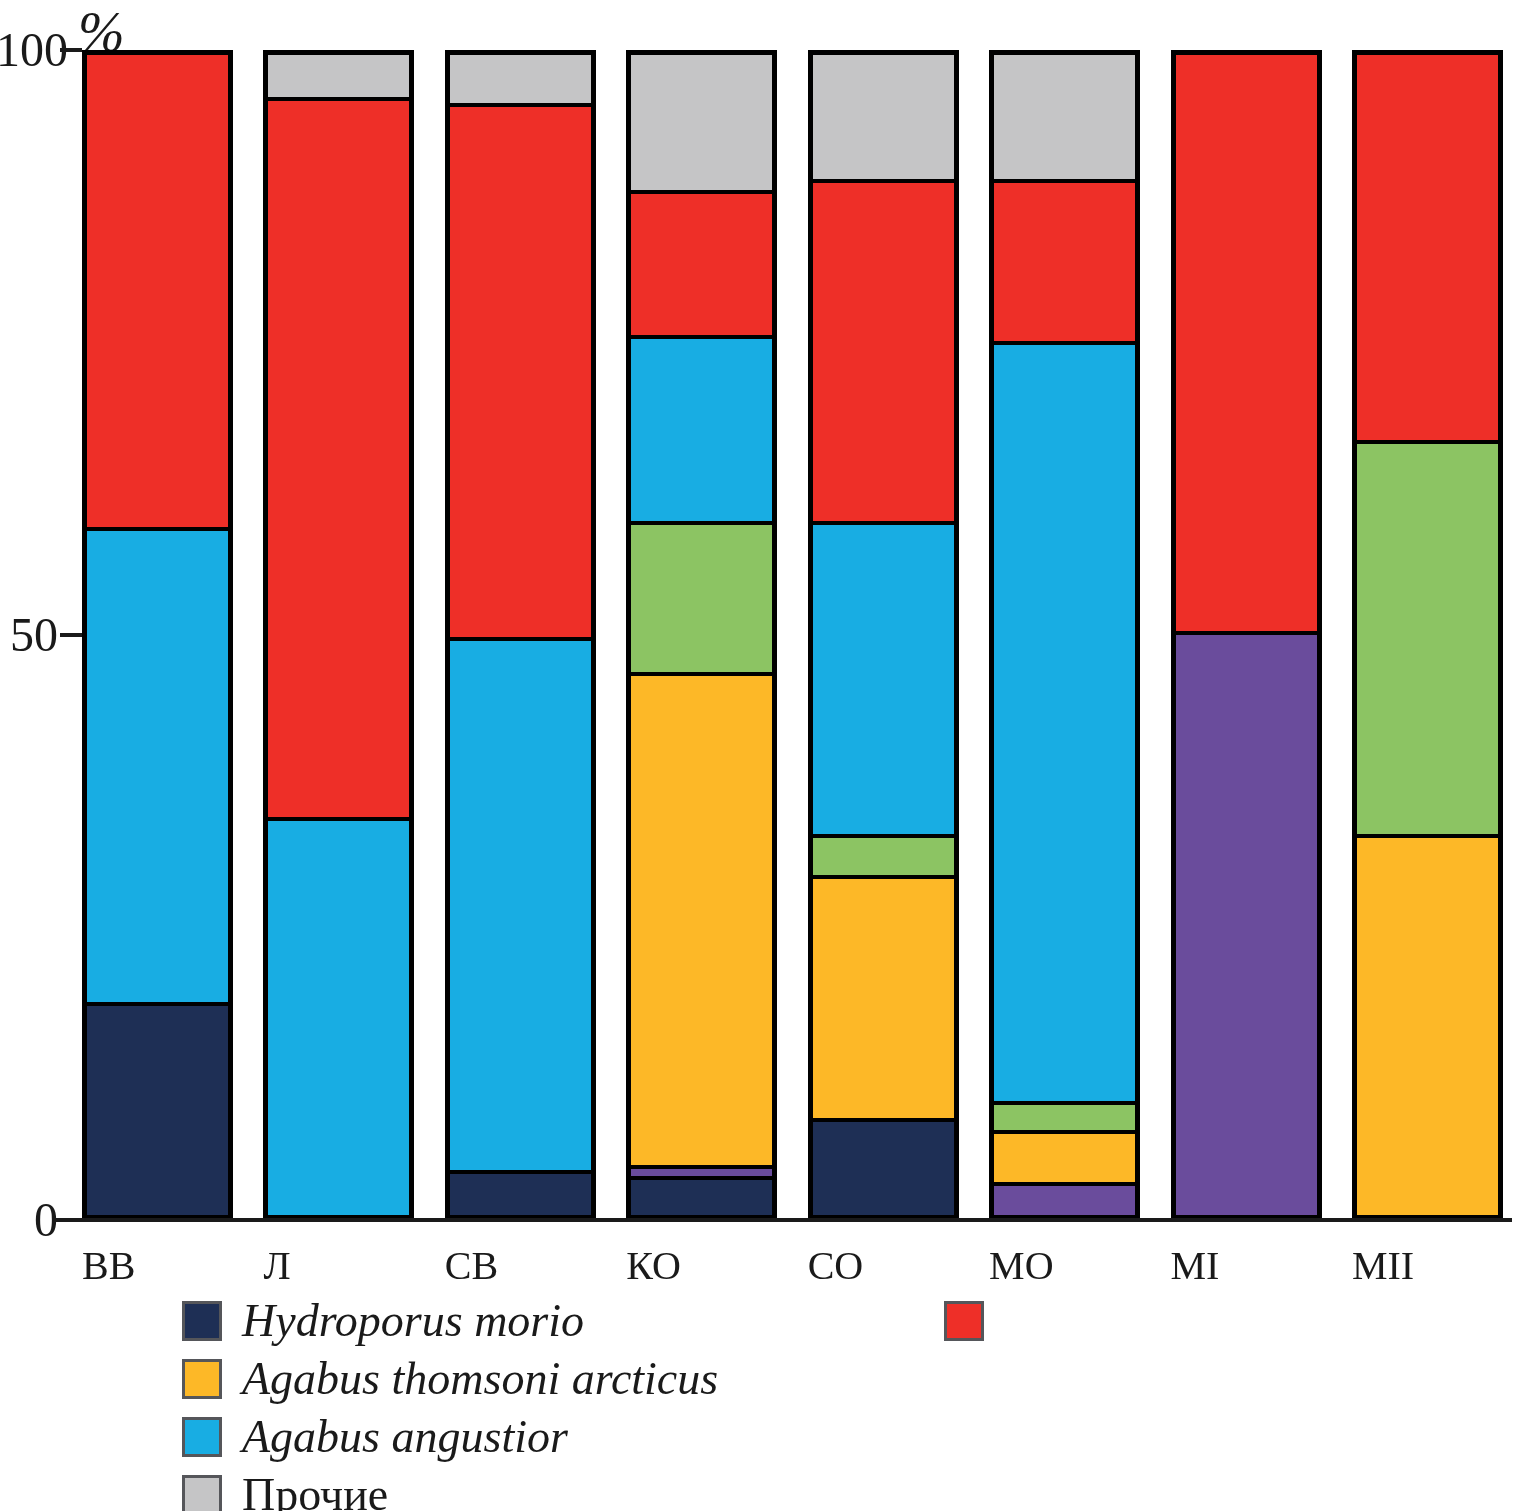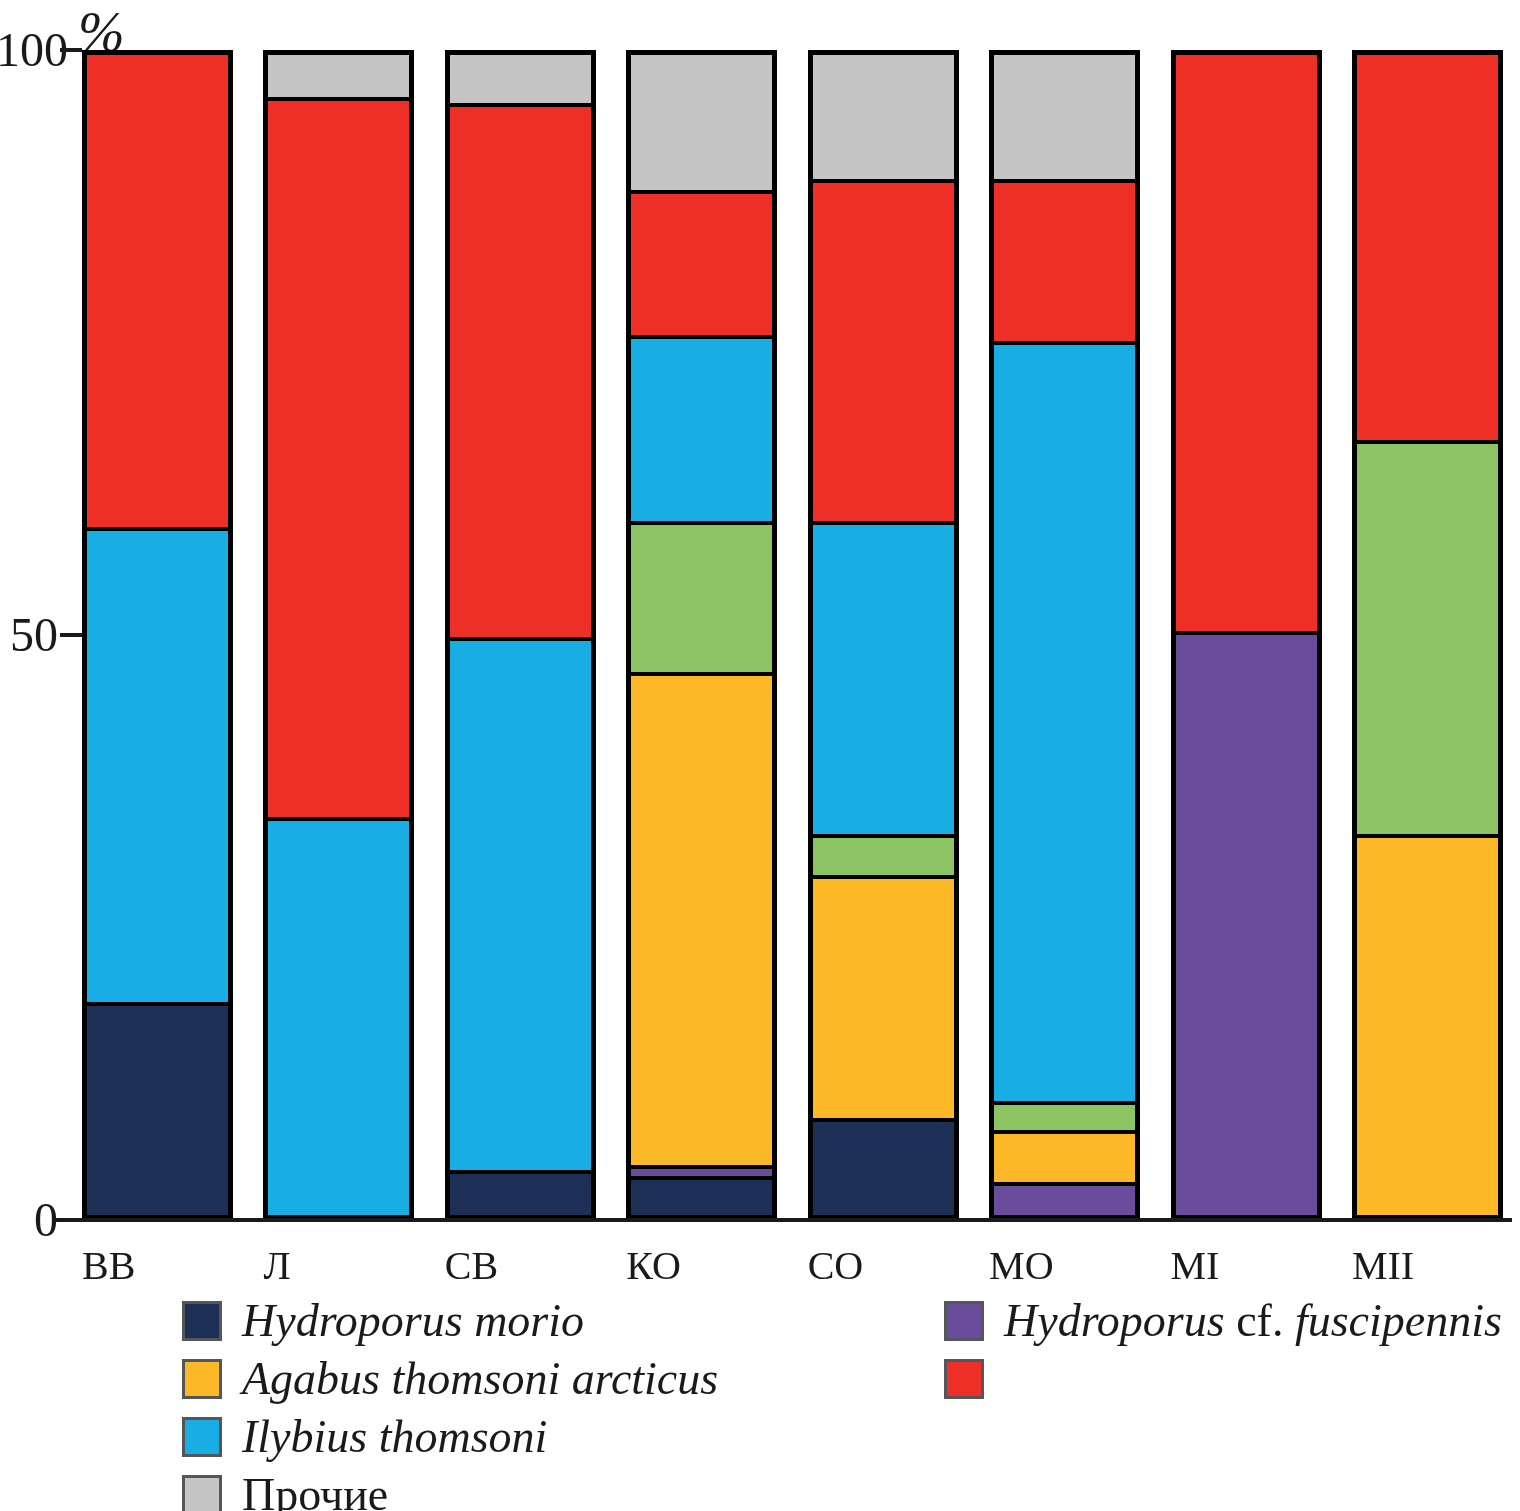--- a/index.html
+++ b/index.html
@@ -121,29 +121,25 @@
       <div class="legend-item">
         <span class="swatch" style="background: rgb(30, 47, 85);"></span>
         <span class="legend-label"><span class="it">Hydroporus morio</span></span>
       </div>
       <div class="legend-item">
         <span class="swatch" style="background: rgb(253, 184, 39);"></span>
         <span class="legend-label"><span class="it">Agabus thomsoni arcticus</span></span>
       </div>
       <div class="legend-item">
         <span class="swatch" style="background: rgb(24, 173, 227);"></span>
-        <span class="legend-label"><span class="it">Ilybius thomsoni</span></span>
+        <span class="legend-label"><span class="it">Agabus angustior</span></span>
       </div>
       <div class="legend-item">
         <span class="swatch" style="background: rgb(197, 197, 198);"></span>
         <span class="legend-label"><span>Прочие</span></span>
       </div>
     </div>
   <div id="legend-right" class="legend-col">
       <div class="legend-item">
-        <span class="swatch" style="background: rgb(106, 76, 156);"></span>
-        <span class="legend-label"><span class="it">Hydroporus </span><span>cf. </span><span class="it">fuscipennis</span></span>
-      </div>
-      <div class="legend-item">
         <span class="swatch" style="background: rgb(238, 47, 40);"></span>
       </div>
     </div>
 </div>
 
 </body></html>

